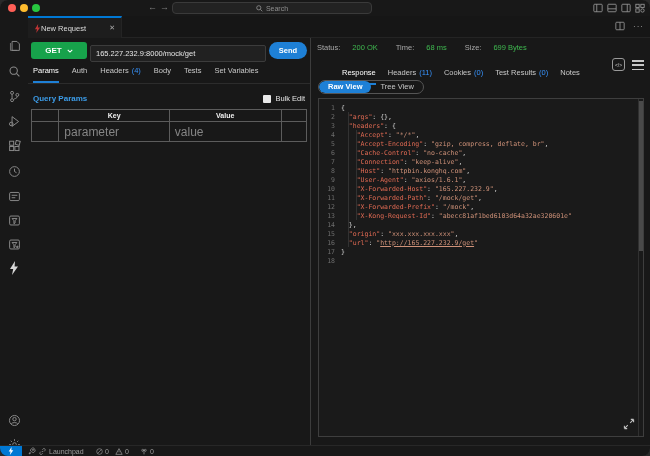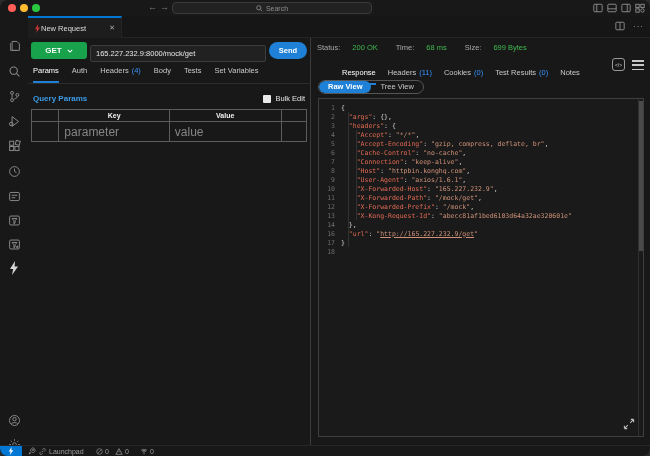--- a/index.html
+++ b/index.html
@@ -399,20 +399,24 @@
           </div>
           <div class="cl">
             <span class="ln">13</span>
             <span class="ct"><span class="tk-p">    </span><span class="tk-k">"X-Kong-Request-Id"</span><span class="tk-p">: </span><span class="tk-v">"abecc81af1bed6103d64a32ae320601e"</span></span>
           </div>
           <div class="cl">
             <span class="ln">14</span>
             <span class="ct"><span class="tk-p">  },</span></span>
           </div>
           <div class="cl">
+            <span class="ln">15</span>
+            <span class="ct"><span class="tk-p">  </span><span class="tk-k">"origin"</span><span class="tk-p">: </span><span class="tk-v">"xxx.xxx.xxx.xxx"</span><span class="tk-p">,</span></span>
+          </div>
+          <div class="cl">
             <span class="ln">16</span>
             <span class="ct"><span class="tk-p">  </span><span class="tk-k">"url"</span><span class="tk-p">: </span><span class="tk-v">"</span><span class="tk-u">http://165.227.232.9/get</span><span class="tk-v">"</span></span>
           </div>
           <div class="cl">
             <span class="ln">17</span>
             <span class="ct"><span class="tk-p">}</span></span>
           </div>
           <div class="cl">
             <span class="ln">18</span>
             <span class="ct"></span>

